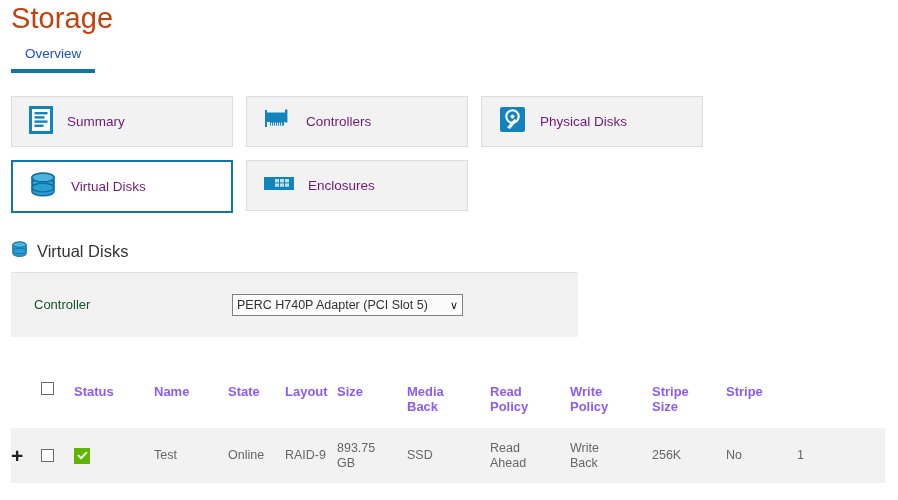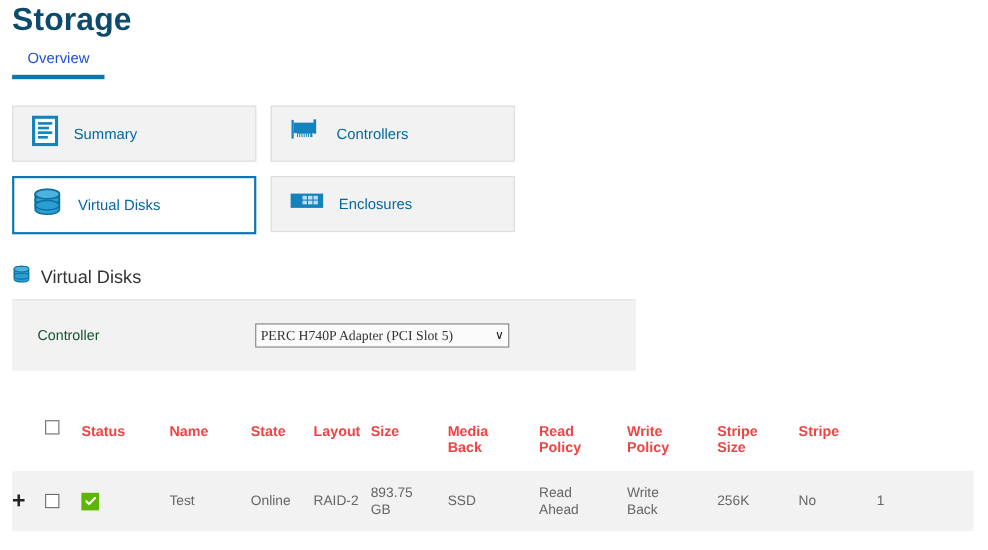--- a/index.html
+++ b/index.html
@@ -6,21 +6,21 @@
   body{
     width:898px;height:500px;overflow:hidden;background:#ffffff;
     font-family:"Liberation Sans","DejaVu Sans",sans-serif;
     color:#444444;-webkit-font-smoothing:antialiased;
   }
   .page{position:relative;width:898px;height:500px;}
 
   
   .page-title{
     position:absolute;left:11px;top:2px;
-    font-size:29px;font-weight:700;color:#0c4a6e;letter-spacing:0.1px;
+    font-size:29px;font-weight:400;color:#c2410c;letter-spacing:0.1px;
   }
 
   
   .tabbar{position:absolute;left:11px;top:44px;}
   .tab{
     display:inline-block;padding:0 14px 8px 14px;
     font-size:13.5px;color:#1d4ed8;border-bottom:4px solid transparent;
   }
   .tab.active{border-bottom-color:var(--accent);}
 
@@ -30,21 +30,21 @@
   .tile{
     box-sizing:border-box;width:222px;height:51px;
     background:#f2f2f2;border:1px solid #dcdcdc;
     display:flex;align-items:center;padding-left:17px;gap:14px;
     cursor:pointer;
   }
   .tile.selected{
     background:#ffffff;border:2px solid var(--accent);
     width:222px;height:53px;padding-left:16px;
   }
-  .tile-label{font-size:13.5px;color:#0369a1;}
+  .tile-label{font-size:13.5px;color:#701a75;}
   .tile .ico{flex:0 0 auto;display:block;}
 
   
   .section-head{
     position:absolute;left:11px;top:240px;
     display:flex;align-items:center;gap:9px;
   }
   .section-head .title{font-size:16.5px;color:#333;font-weight:400;}
 
   
@@ -52,37 +52,37 @@
     position:absolute;left:11px;top:272px;width:567px;height:64px;
     background:#f2f2f2;border-top:1px solid #e2e2e2;
   }
   .ctrl-label{
     position:absolute;left:23px;top:24px;font-size:13px;color:#14532d;
   }
   .ctrl-select{
     position:absolute;left:221px;top:21px;width:231px;height:22px;
     box-sizing:border-box;
     background:#fbfbfb;border:1px solid #808080;
-    font-family:Liberation Serif, serif;
+    font-family:Liberation Sans, sans-serif;
     font-size:12.5px;color:#333;
     display:flex;align-items:center;padding:0 4px;
     cursor:pointer;
   }
   .ctrl-select .val{flex:1 1 auto;white-space:nowrap;overflow:hidden;}
   .ctrl-select .chev{flex:0 0 auto;margin-left:3px;font-size:11px;color:#111;line-height:1;}
 
   
   .table{position:absolute;left:11px;top:372px;width:874px;}
   .thead,.trow{display:flex;align-items:flex-start;}
   .thead{height:56px;padding-top:10px;box-sizing:border-box;}
   .trow{
     height:55px;background:#f2f2f2;align-items:center;
   }
   .th{
-    font-size:13px;font-weight:bold;color:#ef4444;line-height:15px;
+    font-size:13px;font-weight:bold;color:#8b5cf6;line-height:15px;
     padding-top:2px;
   }
   .td{font-size:12.5px;color:#666;line-height:15px;}
 
   .c-exp{width:30px;flex:0 0 30px;}
   .c-chk{width:33px;flex:0 0 33px;}
   .c-status{width:44px;flex:0 0 44px;}
   .c-name{width:40px;flex:0 0 40px;padding-left:36px;}
   .c-state{width:57px;flex:0 0 57px;margin-left:34px;}
   .c-layout{width:52px;flex:0 0 52px;}
@@ -146,20 +146,31 @@
             <rect x="9" y="15.6" width="1" height="3" fill="#ffffff"></rect>
             <rect x="11" y="15.6" width="1" height="3" fill="#ffffff"></rect>
             <rect x="13" y="15.6" width="1" height="3" fill="#ffffff"></rect>
             <rect x="15" y="15.6" width="1" height="3" fill="#ffffff"></rect>
             <rect x="17" y="15.6" width="1" height="3" fill="#ffffff"></rect>
           </svg>
         </span>
         <span class="tile-label">Controllers</span>
       </div>
 
+      <div class="tile">
+        <span class="ico">
+          <svg width="27" height="27" viewBox="0 0 27 27">
+            <rect x="1" y="1" width="25" height="25" rx="2" fill="#1383bd"></rect>
+            <circle cx="13.5" cy="10.5" r="6.2" fill="none" stroke="#ffffff" stroke-width="2.1"></circle>
+            <circle cx="13.5" cy="10.5" r="2" fill="#ffffff"></circle>
+            <path d="M15.5 13 L8 21.5 L11 23 L18 14.5 Z" fill="#ffffff"></path>
+          </svg>
+        </span>
+        <span class="tile-label">Physical Disks</span>
+      </div>
 
     </div>
 
     <div class="tile-row">
 
       <div class="tile selected">
         <span class="ico">
           <svg width="28" height="28" viewBox="0 0 28 28">
             <ellipse cx="14" cy="6.5" rx="11" ry="4.3" fill="#2a9fd4" stroke="#0f6f9e" stroke-width="1.5"></ellipse>
             <path d="M3 6.5 v14 a11 4.3 0 0 0 22 0 v-14" fill="#2a9fd4" stroke="#0f6f9e" stroke-width="1.5"></path>
@@ -250,21 +261,21 @@
       </div>
       <div class="c-status">
         <span class="badge-ok">
           <svg width="11" height="11" viewBox="0 0 12 12">
             <path d="M1.6 6.2 L4.4 9 L10.2 2.9" fill="none" stroke="#ffffff" stroke-width="2.1" stroke-linecap="round" stroke-linejoin="round"></path>
           </svg>
         </span>
       </div>
       <div class="td c-name">Test</div>
       <div class="td c-state">Online</div>
-      <div class="td c-layout">RAID-2</div>
+      <div class="td c-layout">RAID-9</div>
       <div class="td c-size">
         <div>893.75</div>
         <div>GB</div>
       </div>
       <div class="td c-media">SSD</div>
       <div class="td c-read">
         <div>Read</div>
         <div>Ahead</div>
       </div>
       <div class="td c-write">

